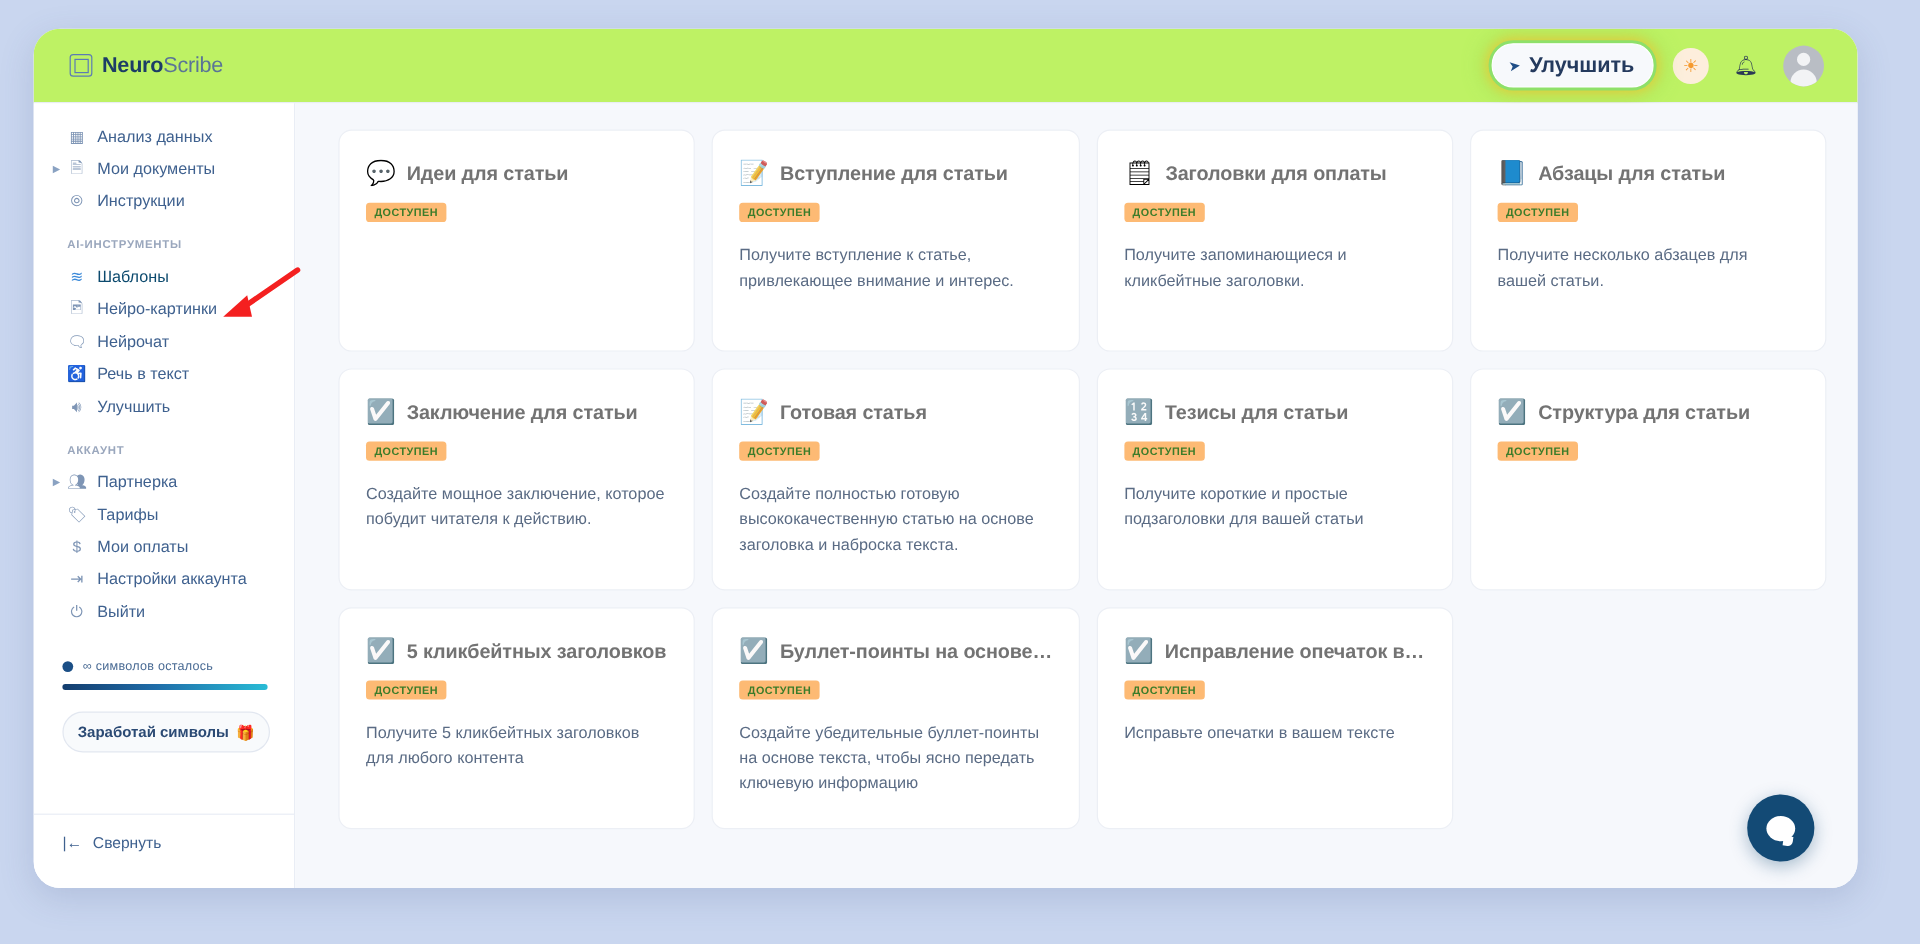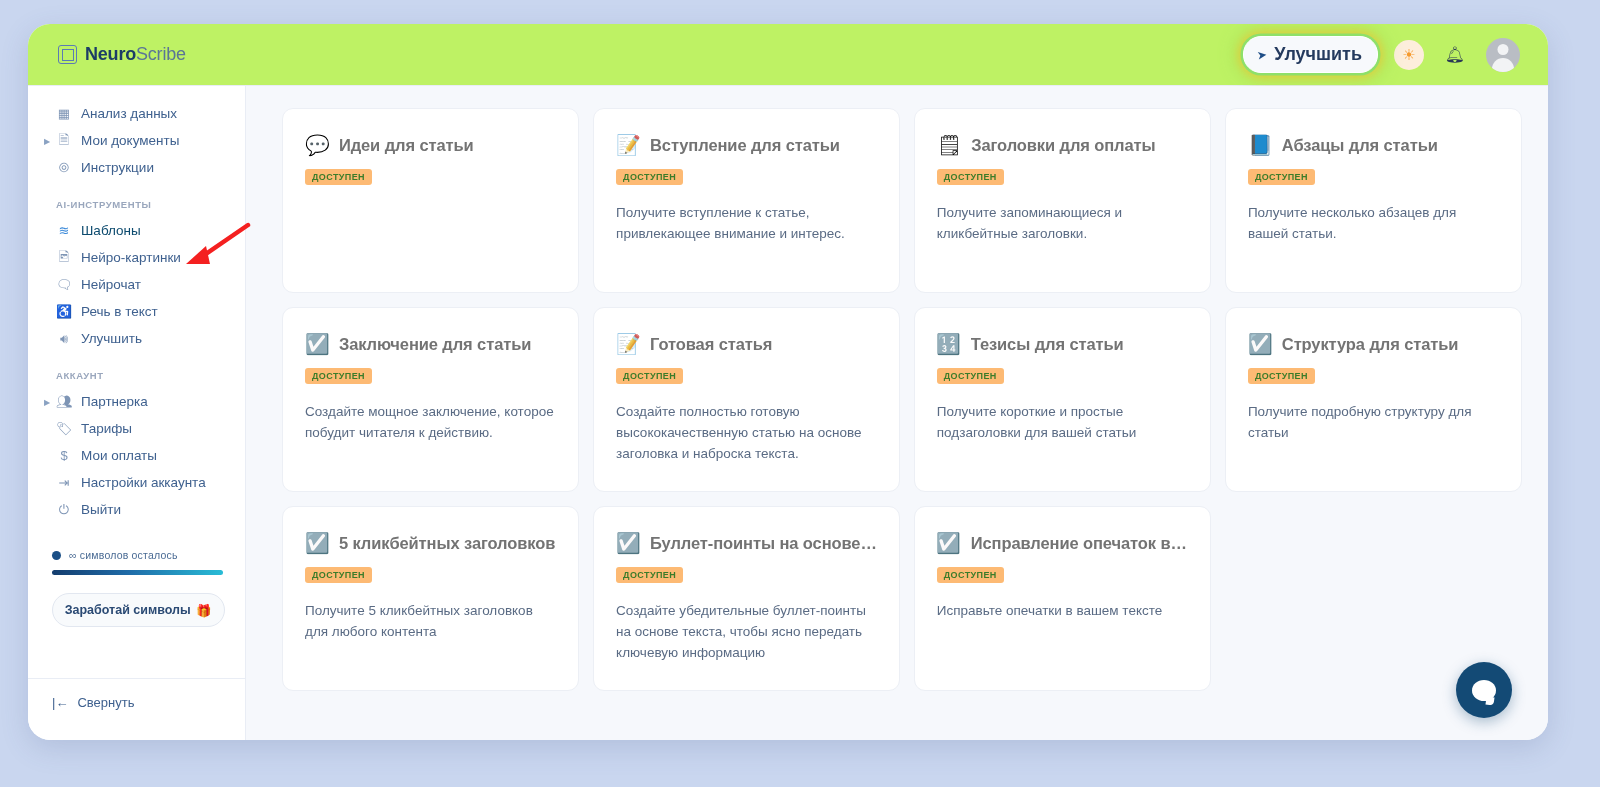--- a/index.html
+++ b/index.html
@@ -381,21 +381,20 @@
         <span class="badge">доступен</span>
         <div class="card-desc">Получите короткие и простые подзаголовки для вашей статьи</div>
       </div>
 
       <div class="card">
         <div class="card-head">
           <span class="card-ico">☑️</span>
           <span class="card-title">Структура для статьи</span>
         </div>
         <span class="badge">доступен</span>
-        <div class="card-desc">Получите подробную структуру для статьи</div>
       </div>
 
       <div class="card">
         <div class="card-head">
           <span class="card-ico">☑️</span>
           <span class="card-title">5 кликбейтных заголовков</span>
         </div>
         <span class="badge">доступен</span>
         <div class="card-desc">Получите 5 кликбейтных заголовков для любого контента</div>
       </div>

